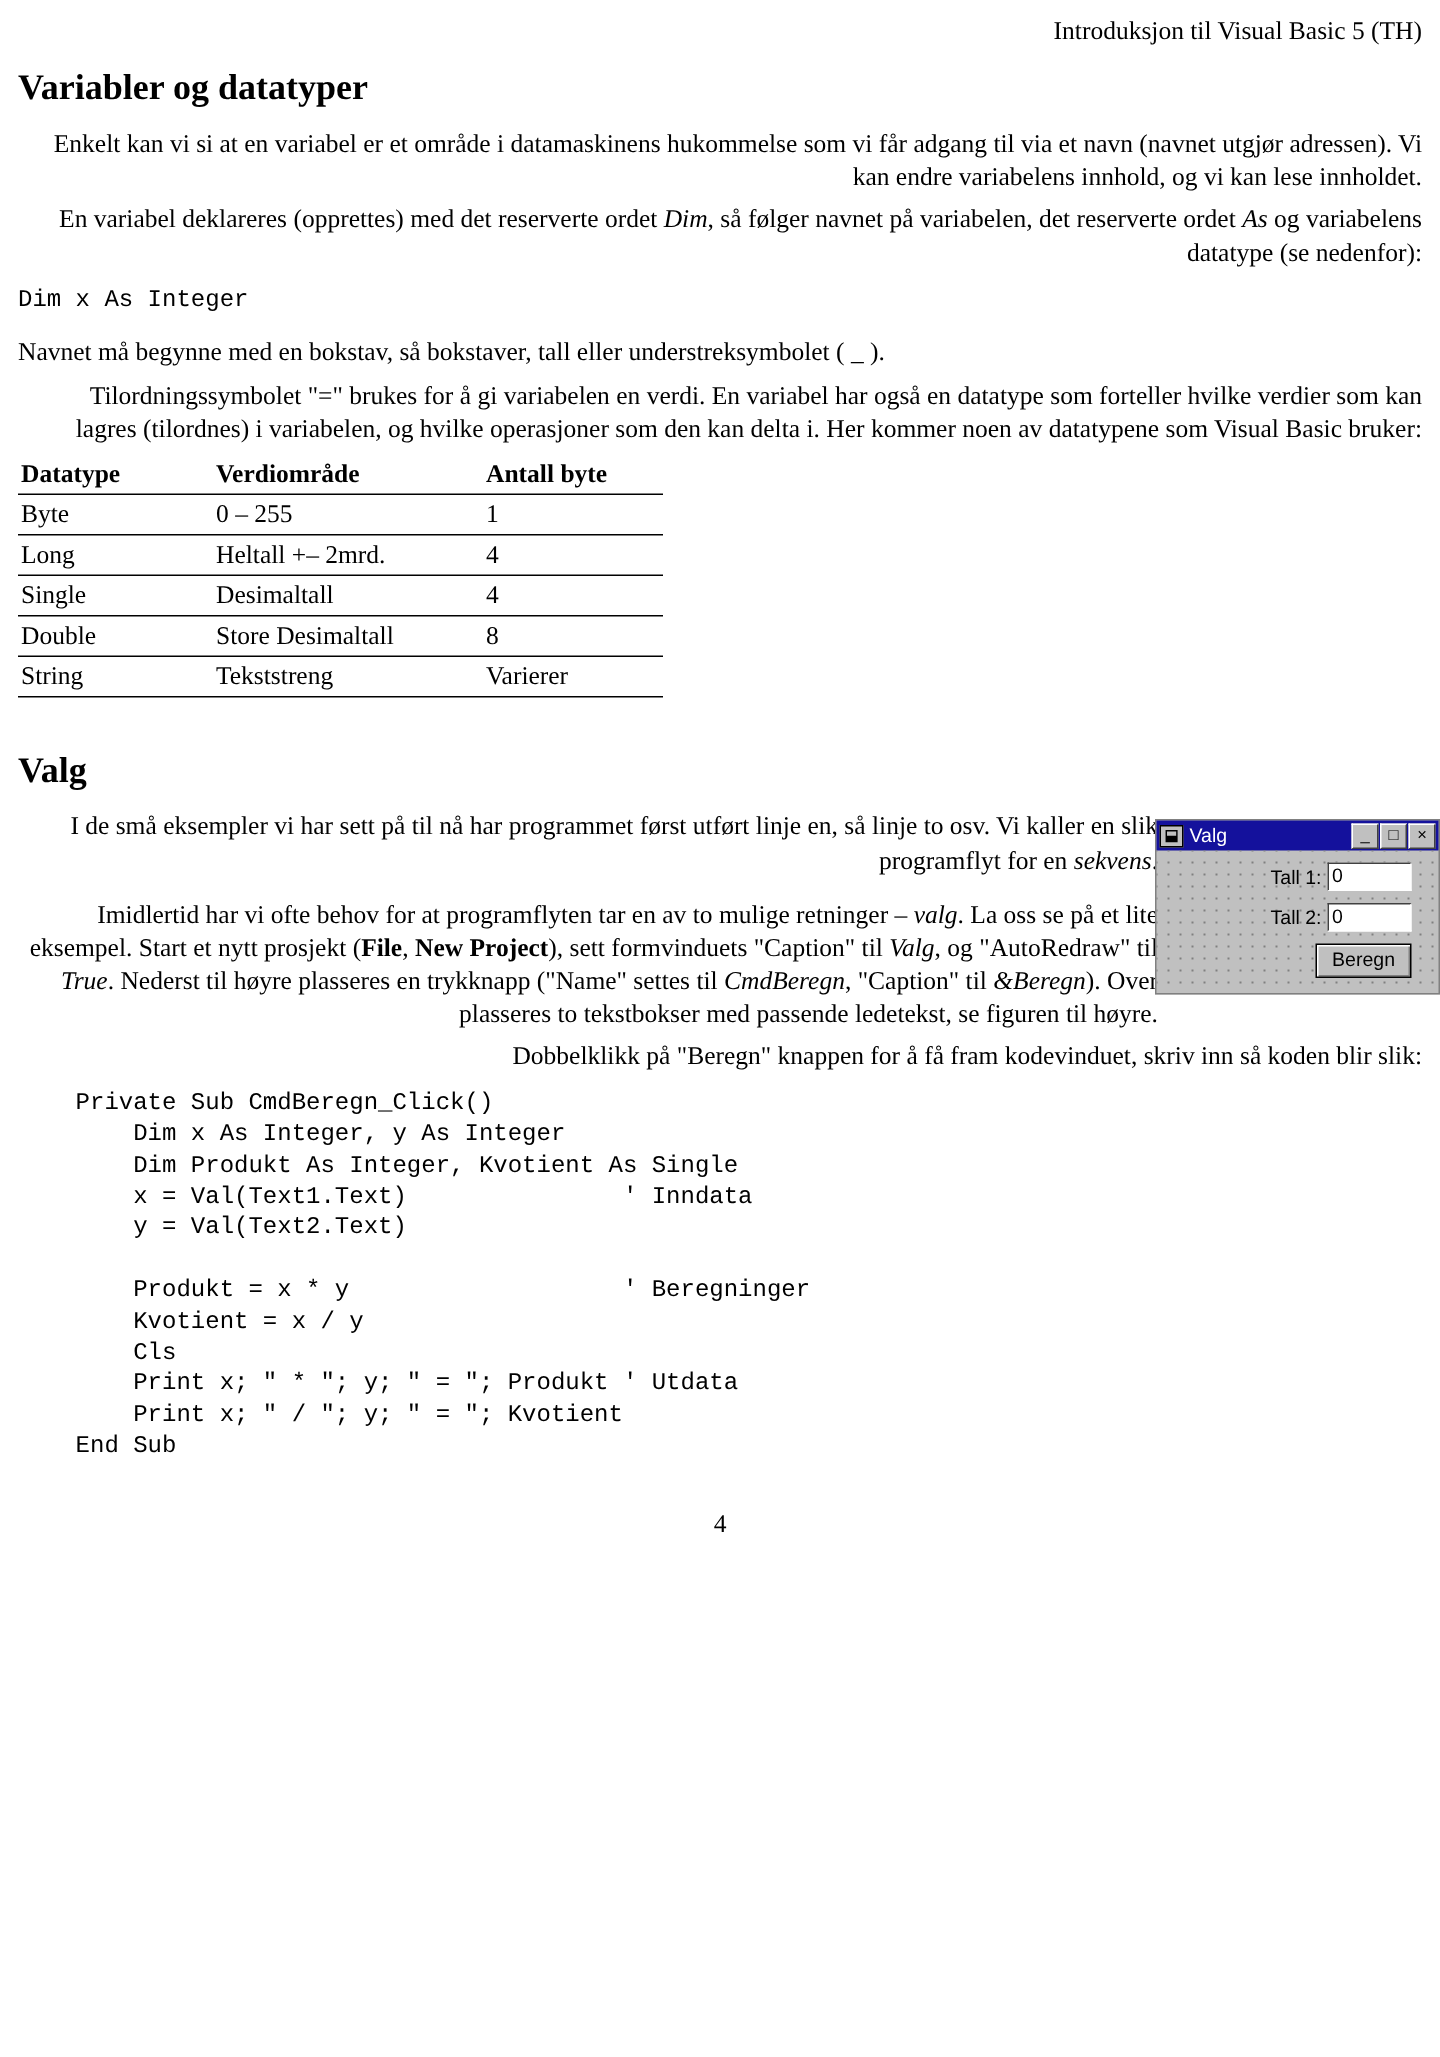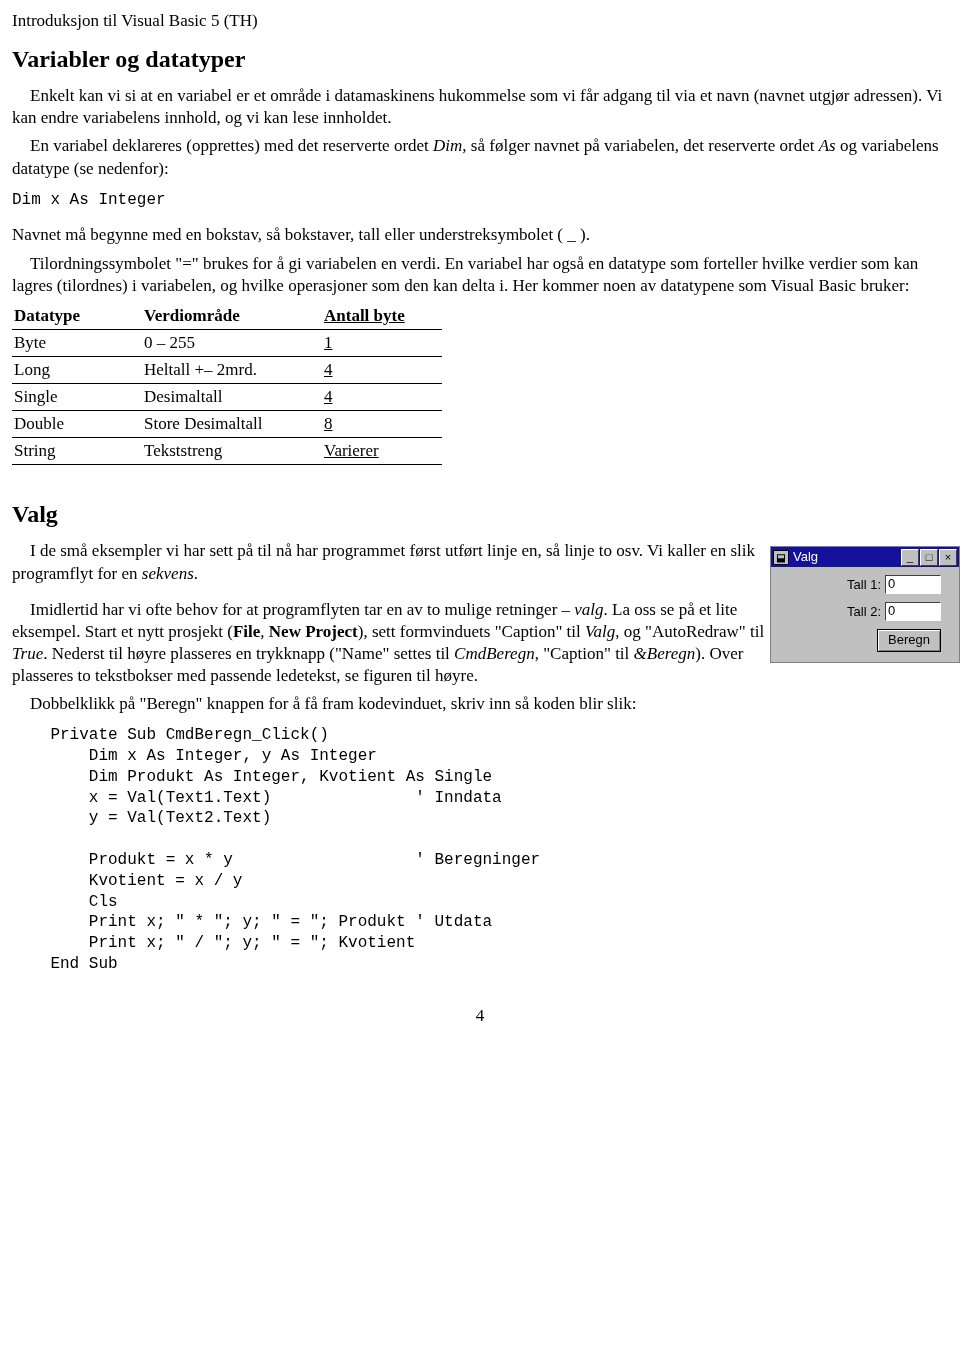--- a/index.html
+++ b/index.html
@@ -8,31 +8,32 @@
   line-height: 1.3;
   margin: 0;
   padding: 0 12px 30px 12px;
   color: #000;
   background: #fff;
   width: 936px;
 }
 h1.doc-header {
   font-size: 17px;
   font-weight: normal;
-  text-align: left;
+  text-align: right;
   margin: 10px 0 6px 0;
 }
 h2.section {
   font-size: 24px;
   font-weight: bold;
   margin: 12px 0 10px 0;
 }
 p.body {
   margin: 0 0 6px 0;
   text-indent: 18px;
+  text-align: right;
 }
 p.noindent {
   margin: 0 0 6px 0;
   text-indent: 0;
 }
 pre.code {
   font-family: "Courier New", Courier, monospace;
   font-size: 16px;
   margin: 10px 0 14px 0;
   white-space: pre;
@@ -47,21 +48,21 @@
   text-align: left;
   font-size: 17px;
   vertical-align: top;
   margin-left: 13px;
 }
 table.dt th {
   font-weight: bold;
 }
 table.dt th:nth-child(1), table.dt td:nth-child(1) { width: 120px; }
 table.dt th:nth-child(2), table.dt td:nth-child(2) { width: 170px; }
-table.dt th:nth-child(3), table.dt td:nth-child(3) { width: 110px; text-decoration: underline; }
+table.dt th:nth-child(3), table.dt td:nth-child(3) { width: 110px; }
 
 .valg-wrap {
   position: relative;
 }
 .valg-text {
   width: 760px;
 }
 .valg-fig {
   position: absolute;
   right: -12px;

